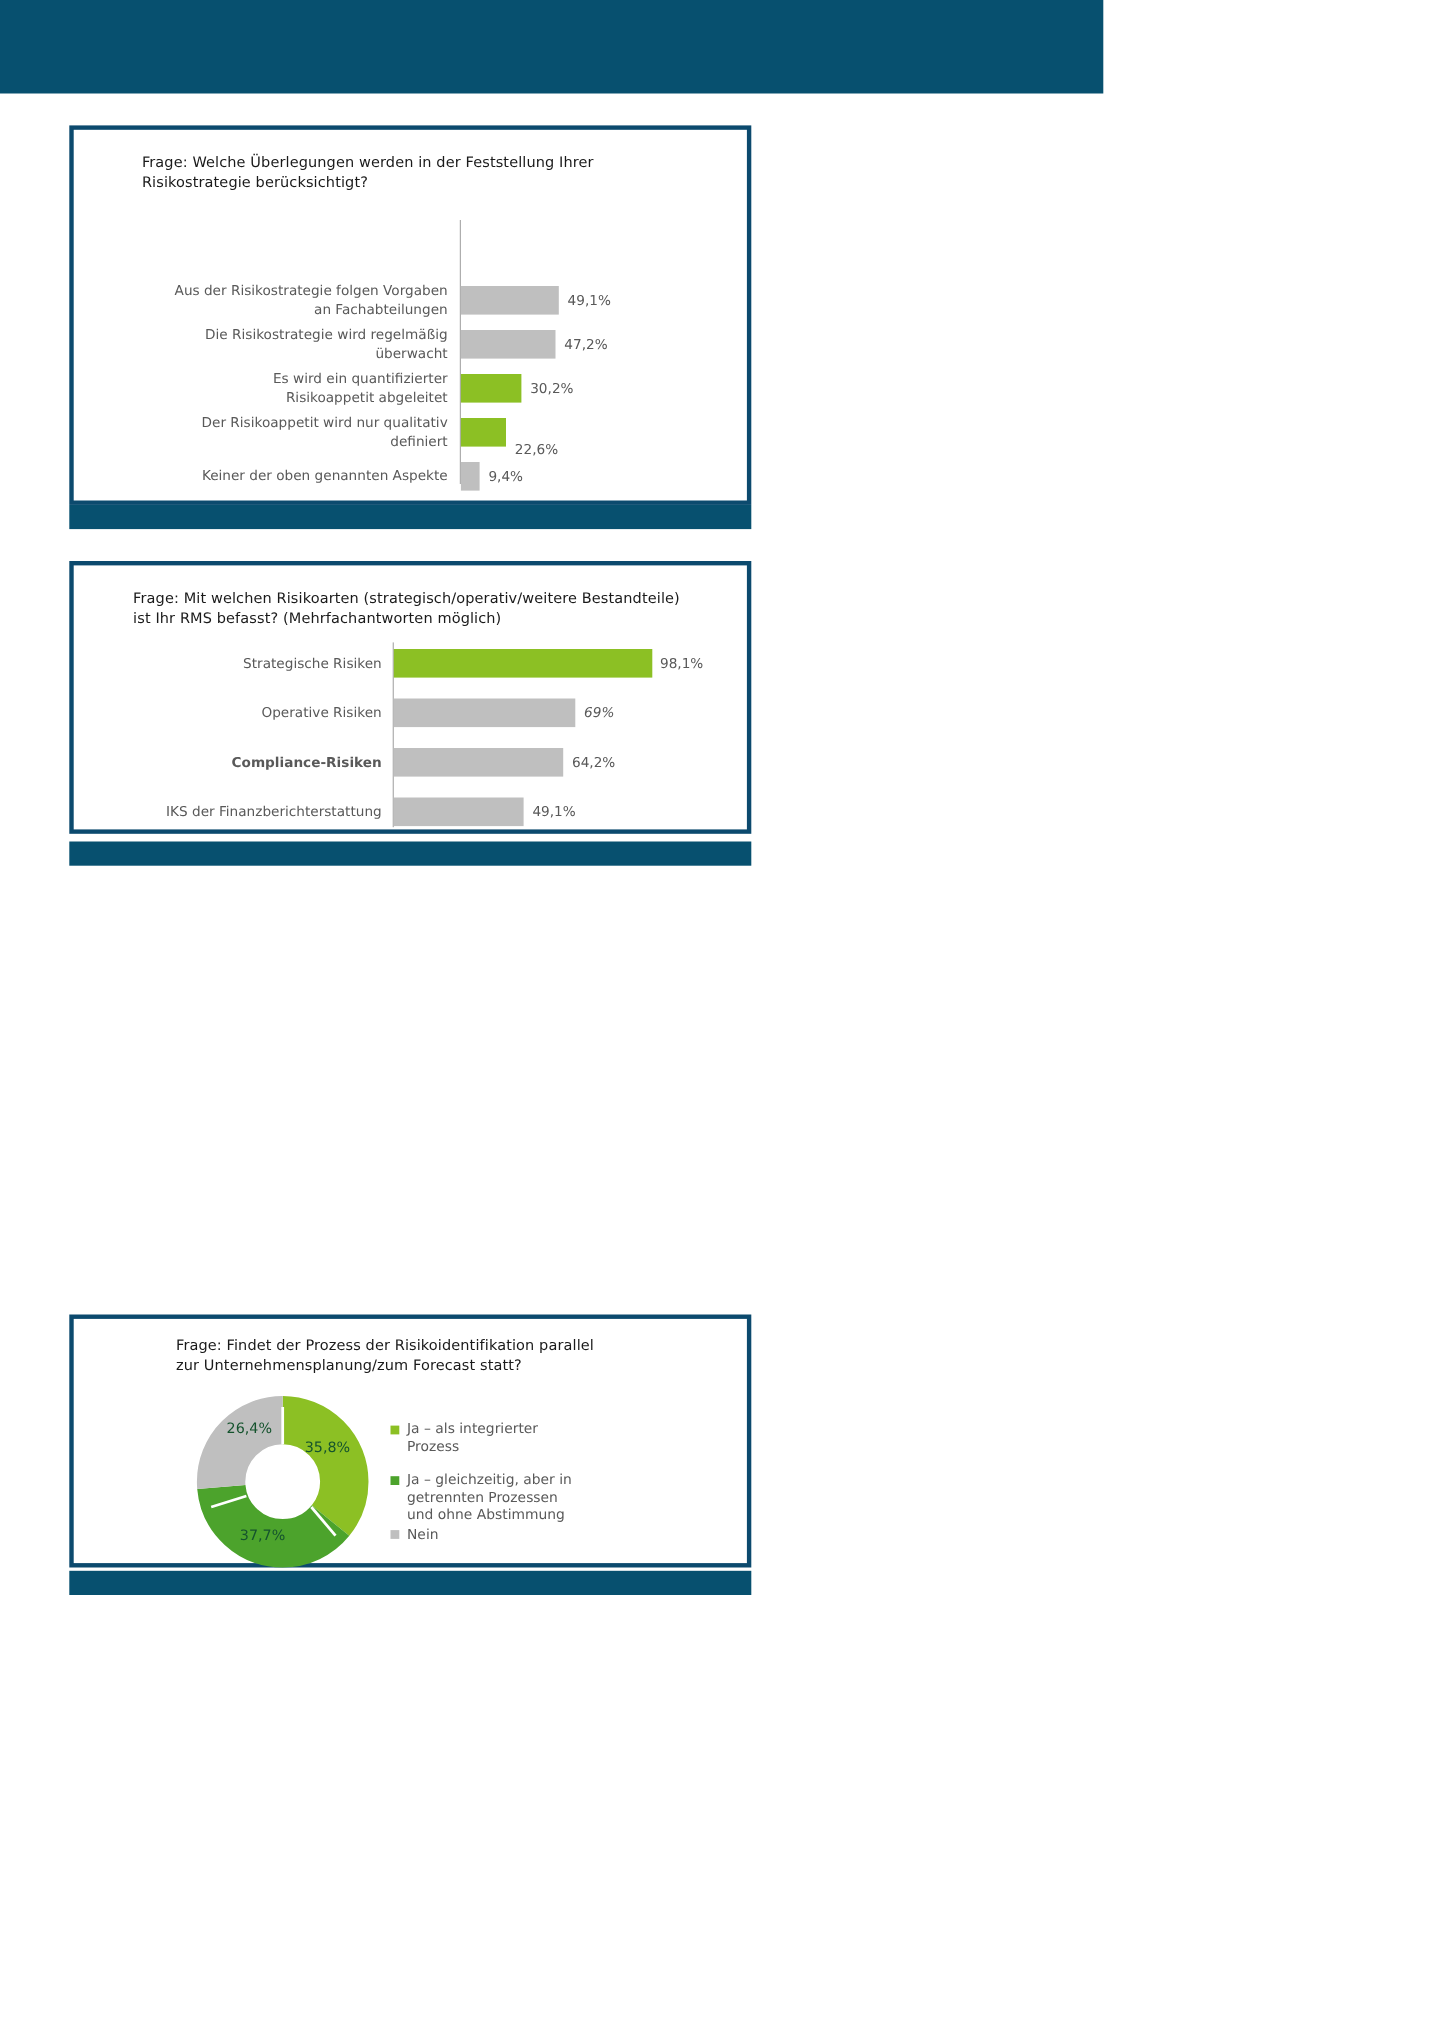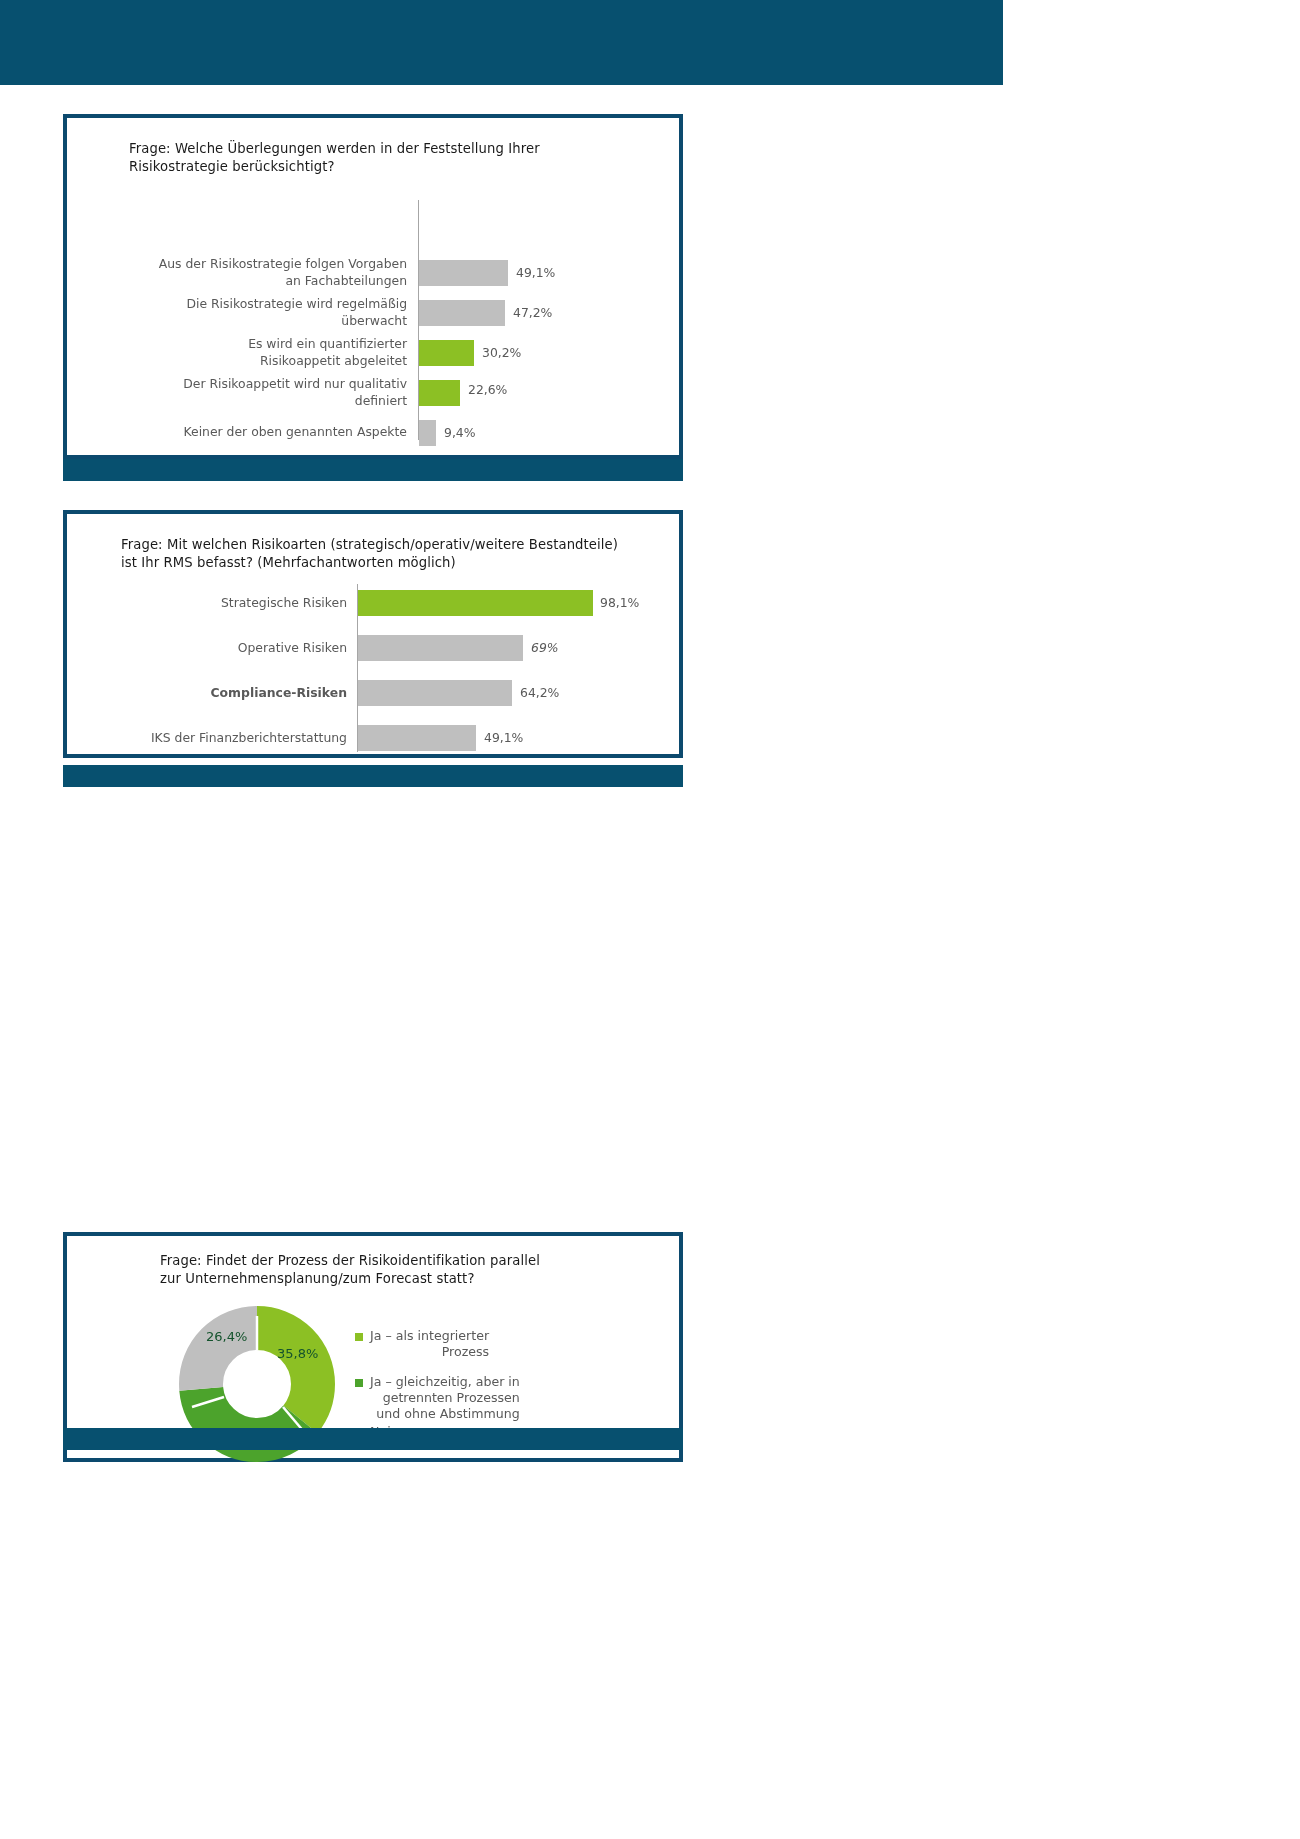--- a/index.html
+++ b/index.html
@@ -81,21 +81,21 @@
   
   .donut-wrap { position: absolute; }
   .donut-svg { display: block; }
   .donut-label {
     position: absolute;
     color: #14532d;
     font-size: 13px;
     white-space: nowrap;
   }
 
-  .legend { position: absolute; text-align: right; }
+  .legend { position: absolute; }
   .legend-item {
     position: relative;
     display: flex;
     align-items: flex-start;
     margin-bottom: 14px;
   }
   .legend-swatch {
     width: 8px; height: 8px;
     margin-top: 5px;
     margin-right: 7px;
@@ -141,21 +141,21 @@
         <div class="bar-label" style="left:40px; top:-4px; width:300px;">Es wird ein quantifizierter
 Risikoappetit abgeleitet</div>
         <div class="bar" style="left:352px; width:55px; background:#8CC024;"></div>
         <div class="bar-value" style="left:415px; top:5px;">30,2%</div>
       </div>
 
       <div class="bar-row" style="top:182px; height:26px;">
         <div class="bar-label" style="left:40px; top:-4px; width:300px;">Der Risikoappetit wird nur qualitativ
 definiert</div>
         <div class="bar" style="left:352px; width:41px; background:#8CC024;"></div>
-        <div class="bar-value" style="left:401px; top:2px;">22,6%</div>
+        <div class="bar-value" style="left:401px; top:21px;">22,6%</div>
       </div>
 
       <div class="bar-row" style="top:222px; height:26px;">
         <div class="bar-label" style="left:40px; top:4px; width:300px;">Keiner der oben genannten Aspekte</div>
         <div class="bar" style="left:352px; width:17px; background:#BFBFBF;"></div>
         <div class="bar-value" style="left:377px; top:5px;">9,4%</div>
       </div>
     </div>
   </div>
   <div class="card-footer" style="left:63px; top:459px; width:620px; height:22px;"></div>
@@ -187,21 +187,21 @@
 
       <div class="bar-row" style="top:149px; height:26px;">
         <div class="bar-label" style="left:0px; top:5px; width:280px;">IKS der Finanzberichterstattung</div>
         <div class="bar" style="left:291px; width:118px; background:#BFBFBF;"></div>
         <div class="bar-value" style="left:417px; top:5px;">49,1%</div>
       </div>
     </div>
   </div>
   <div class="card-footer" style="left:63px; top:765px; width:620px; height:22px;"></div>
 
-  <div class="card" style="left:63px; top:1195px; width:620px; height:230px;margin-top:37px;">
+  <div class="card" style="left:63px; top:1195px; width:620px; height:230px;">
     <div class="q-title" style="left:93px; top:16px; width:500px;">Frage: Findet der Prozess der Risikoidentifikation parallel
 zur Unternehmensplanung/zum Forecast statt?</div>
 
     <div class="donut-wrap" style="left:110px; top:68px; width:160px; height:160px;">
       <svg class="donut-svg" width="160" height="160" viewBox="0 0 160 160">
 
         <g transform="rotate(-90 80 80)">
           <circle cx="80" cy="80" r="56" fill="none" stroke="#8CC024" stroke-width="44" stroke-dasharray="125.96 225.90" stroke-dashoffset="0"></circle>
           <circle cx="80" cy="80" r="56" fill="none" stroke="#4CA32C" stroke-width="44" stroke-dasharray="132.65 219.21" stroke-dashoffset="-125.96"></circle>
           <circle cx="80" cy="80" r="56" fill="none" stroke="#BFBFBF" stroke-width="44" stroke-dasharray="92.89 258.97" stroke-dashoffset="-258.61"></circle>

